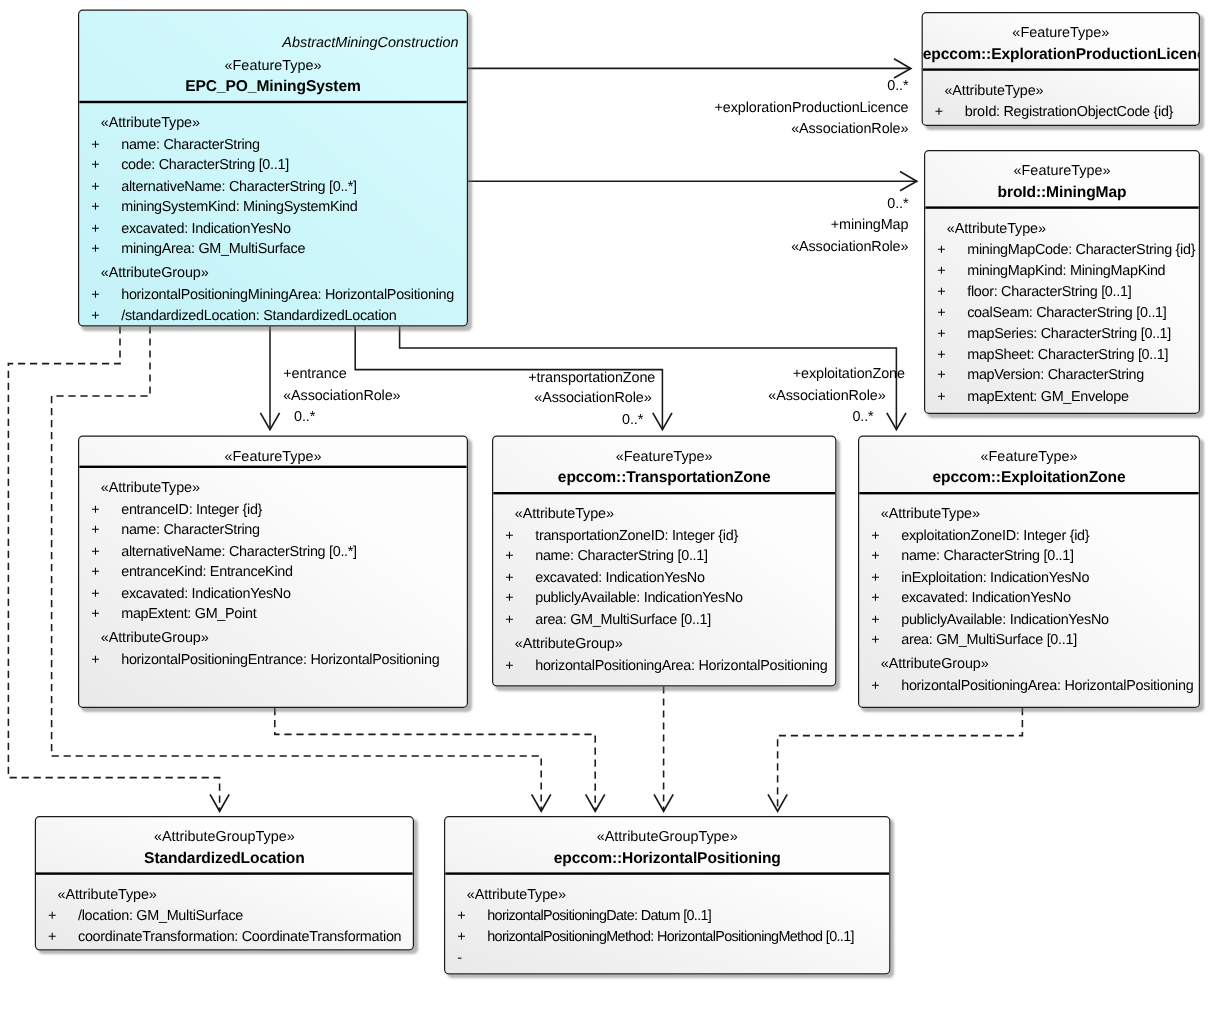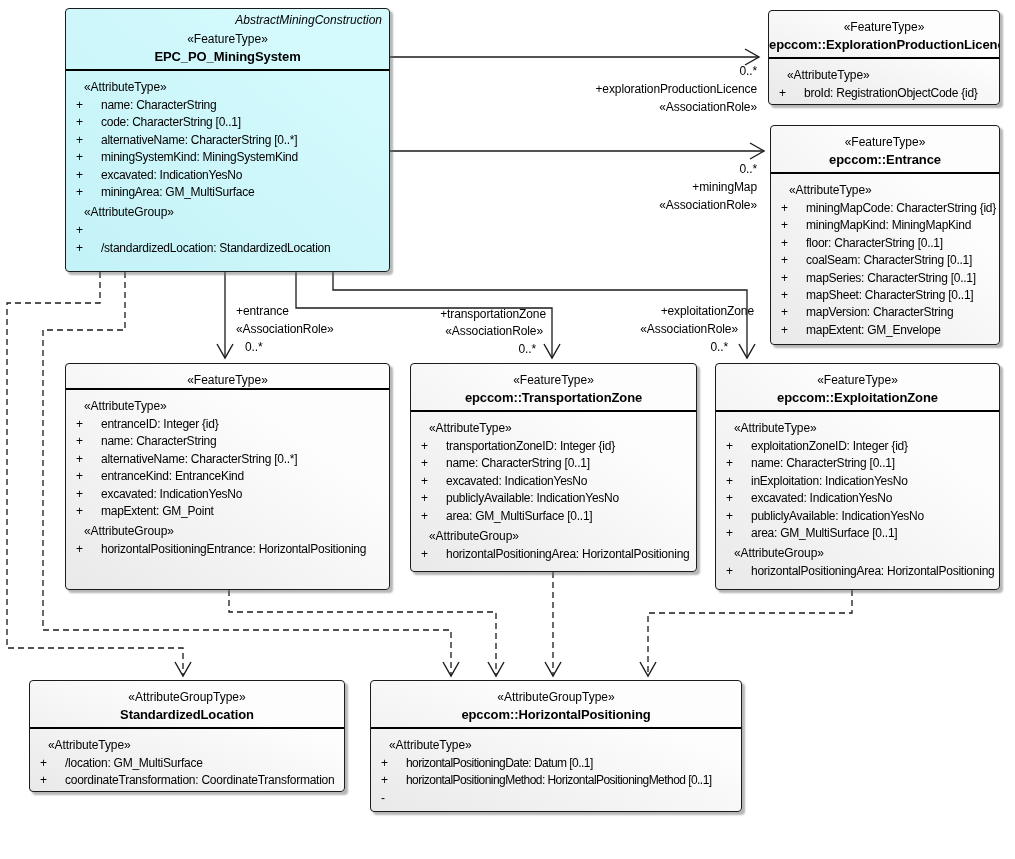--- a/index.html
+++ b/index.html
@@ -12,21 +12,21 @@
 
   .uml-class {
     position:absolute; box-sizing:border-box;
     border:1.6px solid #1b1b1b; border-radius:4px;
     box-shadow:3px 3px 2px rgba(110,110,110,.5);
     background:linear-gradient(to bottom left, #fdfdfd 30%, #e9e9e9 100%);
     overflow:hidden;
   }
   .uml-class.cyan { background:linear-gradient(to bottom left, #d4fafd 20%, #c3f2f7 100%); }
 
-  .class-header { border-bottom:2.2px solid #000; text-align:center; padding-top:3px; }
+  .class-header { border-bottom:2.2px solid #000; text-align:center; padding-top:18px; }
   .class-header.no-meta { padding-top:8px; }
   .class-meta { text-align:right; font-style:italic; font-size:12px; padding:1px 7px 4px 0; line-height:14px; }
   .class-stereotype { font-size:12px; line-height:16px; }
   .class-name { font-size:13px; font-weight:bold; line-height:19px; padding-bottom:3px; letter-spacing:-0.1px; }
 
   .class-body { padding:5px 12px 0 8px; font-size:12px; }
   .section-header { padding-left:10px; line-height:16px; margin:3px 0 2px 0; letter-spacing:-0.1px; }
   .attr-row { display:flex; line-height:17.4px; white-space:nowrap; letter-spacing:-0.25px; }
   .attr-row .vis { flex:0 0 25px; padding-left:2px; letter-spacing:0; }
   .xtight .attr-row { letter-spacing:-0.55px; }
@@ -87,20 +87,21 @@
           <span class="vis">+</span>
           <span class="attr-text">excavated: IndicationYesNo</span>
         </div>
         <div class="attr-row">
           <span class="vis">+</span>
           <span class="attr-text">miningArea: GM_MultiSurface</span>
         </div>
         <div class="section-header">«AttributeGroup»</div>
         <div class="attr-row">
           <span class="vis">+</span>
+          <span class="attr-text">horizontalPositioningMiningArea: HorizontalPositioning</span>
         </div>
         <div class="attr-row">
           <span class="vis">+</span>
           <span class="attr-text">/standardizedLocation: StandardizedLocation</span>
         </div>
       </div>
     </div>
 
   <div class="uml-class" style="left:768px; top:10px; width:232px; height:95px;">
       <div class="class-header no-meta">
@@ -112,21 +113,21 @@
         <div class="attr-row">
           <span class="vis">+</span>
           <span class="attr-text">broId: RegistrationObjectCode {id}</span>
         </div>
       </div>
     </div>
 
   <div class="uml-class" style="left:770px; top:125px; width:230px; height:220px;">
       <div class="class-header no-meta">
         <div class="class-stereotype">«FeatureType»</div>
-        <div class="class-name">epccom::Entrance</div>
+        <div class="class-name">broId::MiningMap</div>
       </div>
       <div class="class-body">
         <div class="section-header">«AttributeType»</div>
         <div class="attr-row">
           <span class="vis">+</span>
           <span class="attr-text">miningMapCode: CharacterString {id}</span>
         </div>
         <div class="attr-row">
           <span class="vis">+</span>
           <span class="attr-text">miningMapKind: MiningMapKind</span>

